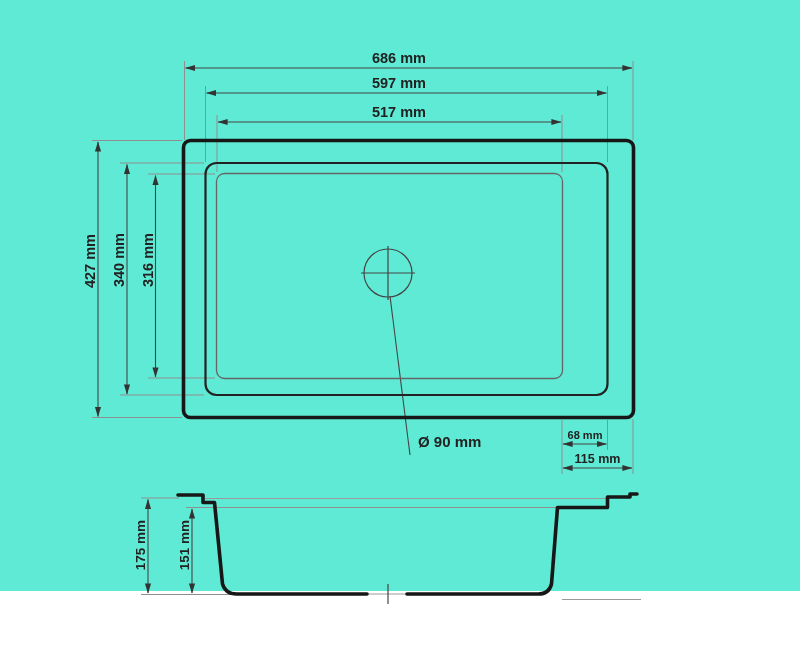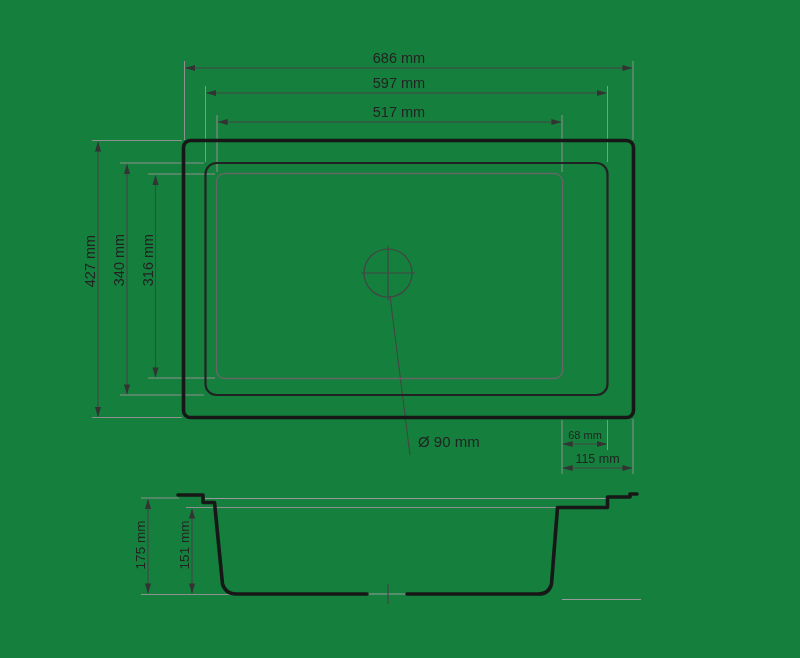--- a/index.html
+++ b/index.html
@@ -9,22 +9,23 @@
   }
   body {
     width: 800px;
     height: 658px;
     overflow: hidden;
     font-family: "Liberation Sans", sans-serif;
   }
   #drawing-stage {
     position: relative;
     width: 800px;
-    height: 658px;
-    background: #15803d;
+    height: 591px;
+    background: #5eead4;
+    font-weight: bold;
   }
   svg text {
     font-family: "Liberation Sans", sans-serif;
     fill: #222222;
   }
   .dim-text   { font-size: 14.5px; }
   .dim-text-sm{ font-size: 11px; }
   .dim-text-md{ font-size: 12.5px; }
   .dim-text-fv{ font-size: 13.5px; }
   .ext  { stroke: #8f8f8f; stroke-width: 1; fill: none; }

